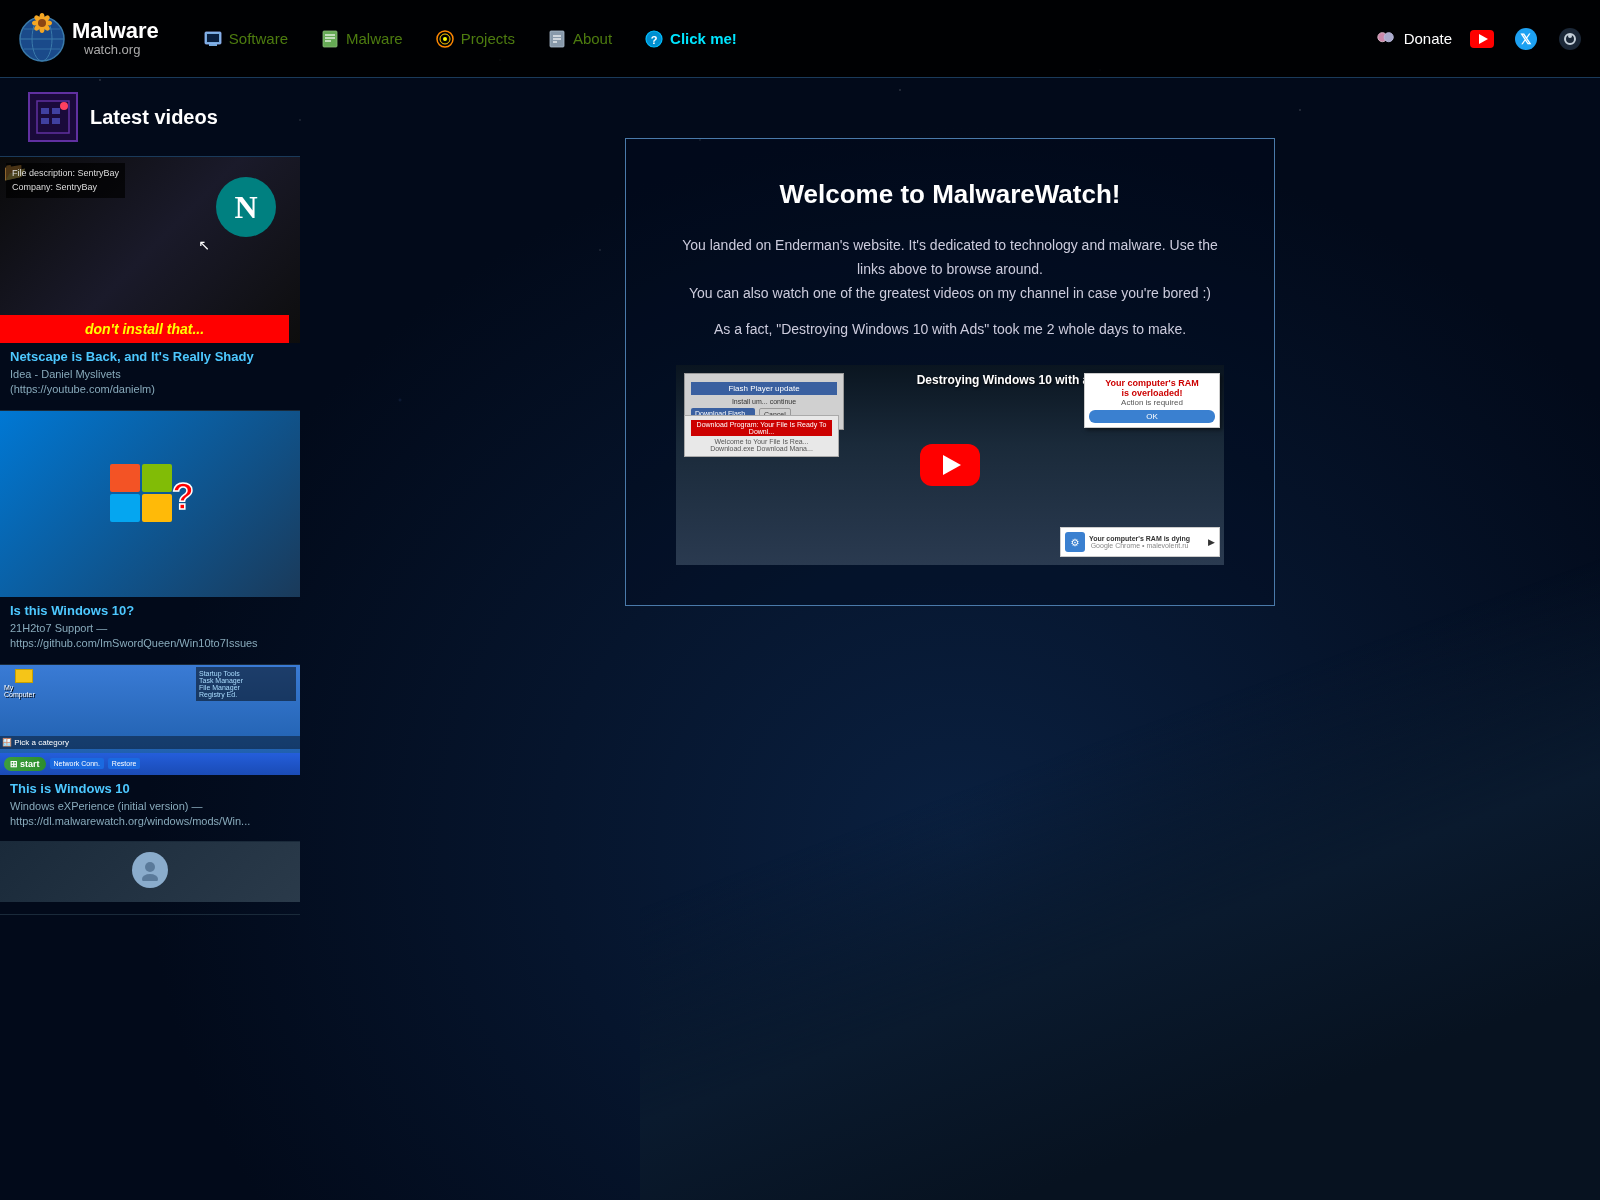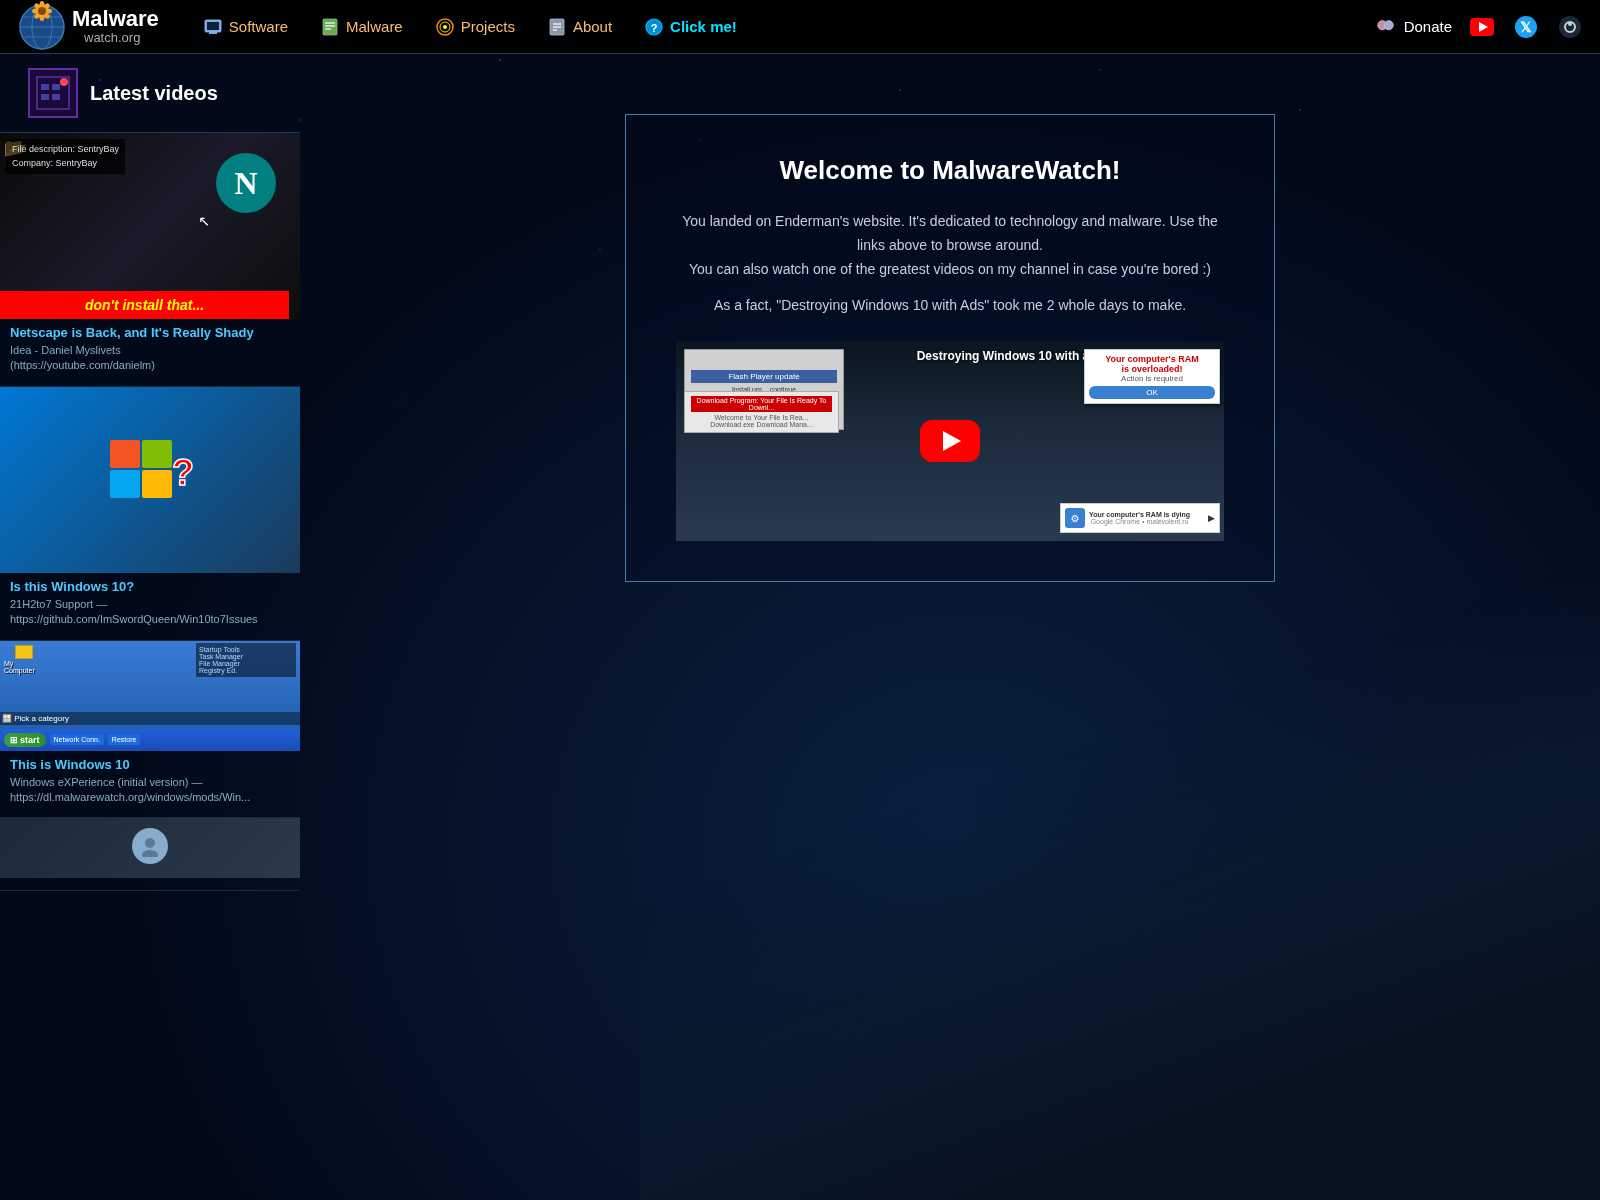--- a/index.html
+++ b/index.html
@@ -51,21 +51,21 @@
 
     
     nav {
       position: relative;
       z-index: 10;
       background: rgba(0,0,0,0.85);
       border-bottom: 1px solid #1a3a5a;
       display: flex;
       align-items: center;
       padding: 0 16px;
-      height: 54px;
+      height: 78px;
     }
     .nav-logo {
       display: flex;
       align-items: center;
       margin-right: 30px;
       text-decoration: none;
     }
     .nav-logo-icon {
       width: 52px;
       height: 52px;
@@ -91,21 +91,21 @@
       display: flex;
       align-items: center;
       gap: 4px;
       flex: 1;
     }
     .nav-item {
       display: flex;
       align-items: center;
       gap: 6px;
       padding: 8px 14px;
-      color: #fdba74;
+      color: #4d7c0f;
       text-decoration: none;
       font-size: 15px;
       border-radius: 4px;
       cursor: pointer;
       white-space: nowrap;
     }
     .nav-item.clickme {
       color: #00e5ff;
       font-weight: bold;
     }
@@ -602,21 +602,21 @@
         <span>You can also watch one of the greatest videos on my channel in case you're bored :)</span>
       </p>
 
       <p class="welcome-fact">As a fact, "Destroying Windows 10 with Ads" took me 2 whole days to make.</p>
 
       <div class="yt-embed">
         <div class="yt-embed-inner">
 
           <div style="position:absolute;top:0;left:0;right:0;bottom:0;background:linear-gradient(180deg,#0a1520 0%,#1a2a3a 40%,#2a3a50 100%);"></div>
 
-          <div style="position:absolute;top:8px;left:8px;background:#d0d0d0;border:1px solid #999;padding:20px 6px;font-size:8px;color:#333;width:160px;z-index:3;">
+          <div style="position:absolute;top:8px;left:8px;background:#d0d0d0;border:1px solid #999;padding:8px 6px;font-size:8px;color:#333;width:160px;z-index:3;">
             <div style="background:#3a60a0;color:#fff;padding:2px 4px;font-size:8px;margin-bottom:3px;">Flash Player update</div>
             <div style="font-size:7px;">Install um... continue</div>
             <div style="display:flex;gap:4px;margin-top:3px;">
               <div style="background:#3a60a0;color:#fff;font-size:7px;padding:2px 4px;border-radius:2px;">Download Flash...</div>
               <div style="background:#d0d0d0;border:1px solid #999;font-size:7px;padding:2px 4px;border-radius:2px;">Cancel</div>
             </div>
           </div>
 
           <div style="position:absolute;top:8px;left:180px;right:60px;font-size:12px;font-weight:bold;color:#fff;z-index:3;text-shadow:1px 1px 3px #000;">Destroying Windows 10 with ads</div>
 

